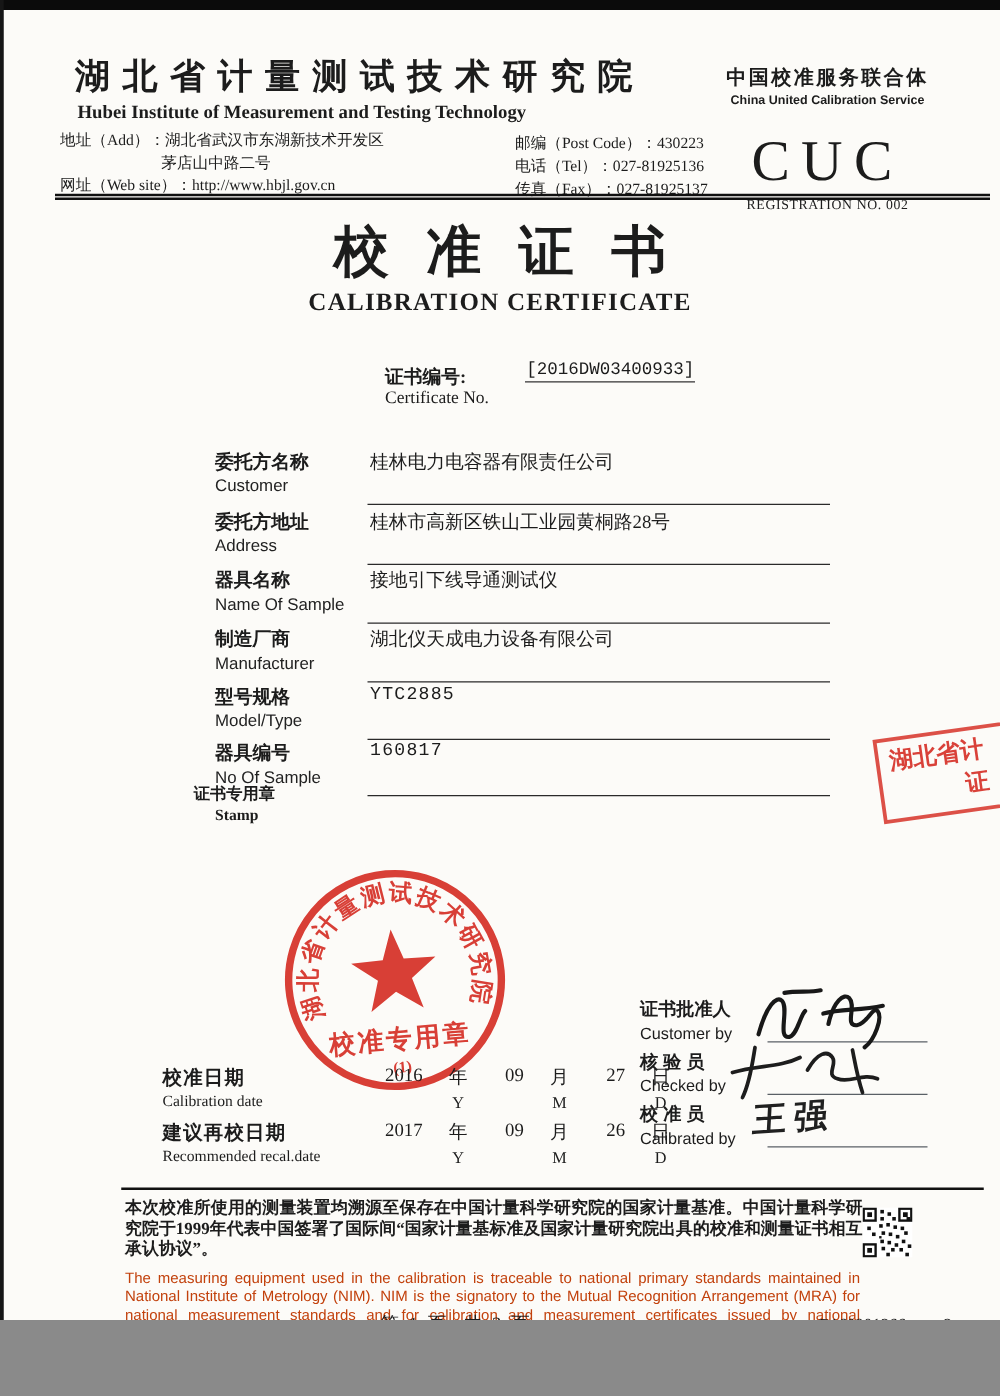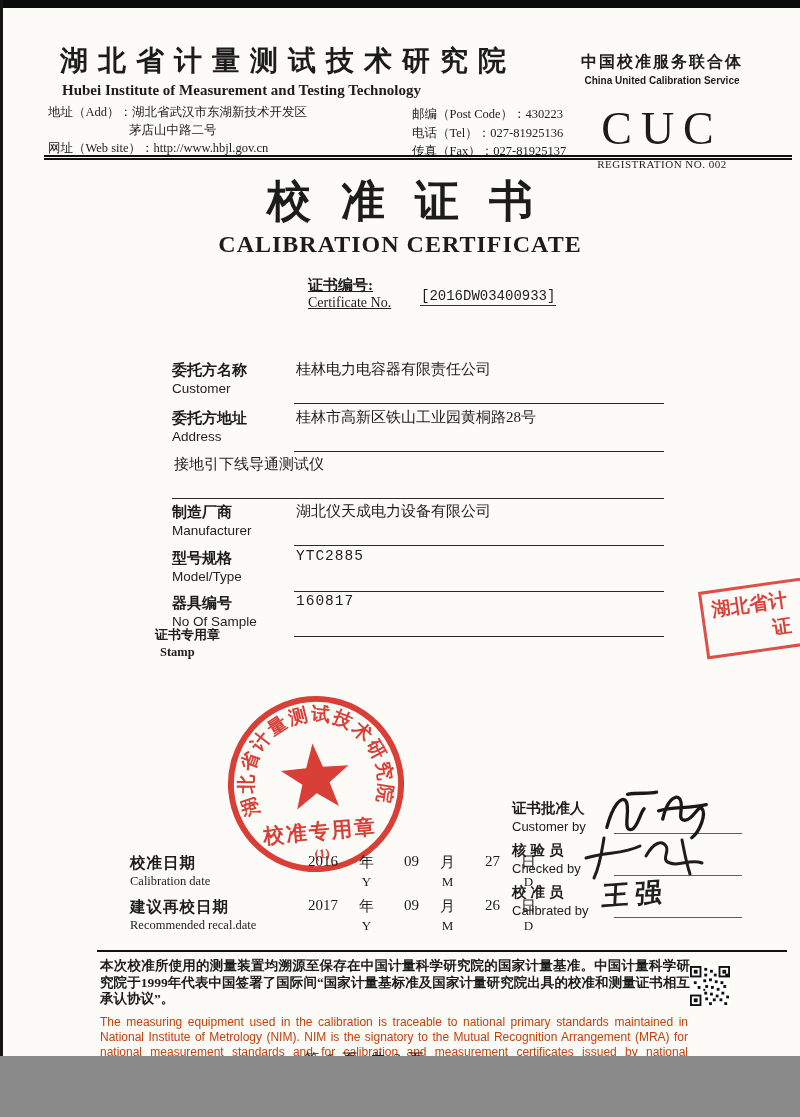--- a/index.html
+++ b/index.html
@@ -23,40 +23,40 @@
   .cuc-en { font-size:10px; font-weight:bold; font-family:"Liberation Sans",sans-serif; margin-top:2px; }
   .cuc-big { font-size:46px; letter-spacing:9px; margin-top:16px; font-family:"Liberation Serif",serif; }
   .cuc-reg { font-size:11px; margin-top:3px; letter-spacing:0.5px; }
   .double-rule { position:absolute; left:44px; top:155px; width:748px; height:5px;
     border-top:2px solid #101010; border-bottom:2px solid #101010; }
 
   
   .title-zh { position:absolute; left:0; right:0; top:172px; text-align:center;
     font-size:44px; font-weight:bold; letter-spacing:30px; text-indent:30px; }
   .title-en { position:absolute; left:0; right:0; top:231px; text-align:center;
-    font-size:24px; font-weight:bold; letter-spacing:1px; }
-
-  
-  .certno { position:absolute; left:308px; top:276px;text-decoration:underline; }
+    font-size:20px; font-weight:bold; letter-spacing:1px; }
+
+  
+  .certno { position:absolute; left:308px; top:292px; }
   .certno .zh { font-size:15px; font-weight:bold; }
   .certno .en { font-size:14px; }
   .certno-val { position:absolute; left:420px; top:288px; font-size:14px;
     font-family:"Liberation Mono","DejaVu Sans Mono",monospace;
     border-bottom:1px solid #333; padding:0 1px 1px; }
 
   
   .field-row { position:absolute; left:172px; width:492px; height:44px; display:flex; }
   .f-label { width:122px; flex:none; }
   .f-label .zh { font-size:15px; font-weight:600; font-family:"Liberation Sans","DejaVu Sans",sans-serif; line-height:20px; }
   .f-label .en { font-size:13.5px; font-family:"Liberation Sans","DejaVu Sans",sans-serif; line-height:18px; color:#222; }
   .f-value { flex:1; border-bottom:1.5px solid #2a2a2a; font-size:15px; padding-left:2px; }
   .f-value.mono { font-family:"Liberation Mono","DejaVu Sans Mono",monospace; font-size:14.5px; letter-spacing:1px; }
 
   .stamp-note { position:absolute; left:155px; top:626px; font-size:13px; font-weight:bold; }
-  .stamp-note-en { position:absolute; left:160px; top:645px; font-size:12.5px; font-weight:bold; }
+  .stamp-note-en { position:absolute; left:172px; top:645px; font-size:12.5px; font-weight:bold; }
 
   
   .side-stamp { position:absolute; left:702px; top:582px; width:140px; height:68px;
     border:3px solid rgba(214,49,40,.85); transform:rotate(-8deg); color:rgba(214,49,40,.92);
     font-weight:bold; font-size:19px; line-height:26px; padding:4px 0 0 8px; white-space:nowrap; }
   .side-stamp .l2 { padding-left:58px; }
   .round-stamp { position:absolute; left:222px; top:690px; width:188px; height:188px;
     transform:rotate(-5deg); opacity:.93; }
 
   
@@ -137,20 +137,24 @@
     <div class="f-value">桂林电力电容器有限责任公司</div>
   </div>
   <div class="field-row" style="top:408px">
     <div class="f-label">
         <div class="zh">委托方地址</div>
         <div class="en">Address</div>
       </div>
     <div class="f-value">桂林市高新区铁山工业园黄桐路28号</div>
   </div>
   <div class="field-row" style="top:455px">
+    <div class="f-label">
+        <div class="zh">器具名称</div>
+        <div class="en">Name Of Sample</div>
+      </div>
     <div class="f-value">接地引下线导通测试仪</div>
   </div>
   <div class="field-row" style="top:502px">
     <div class="f-label">
         <div class="zh">制造厂商</div>
         <div class="en">Manufacturer</div>
       </div>
     <div class="f-value">湖北仪天成电力设备有限公司</div>
   </div>
   <div class="field-row" style="top:548px">

